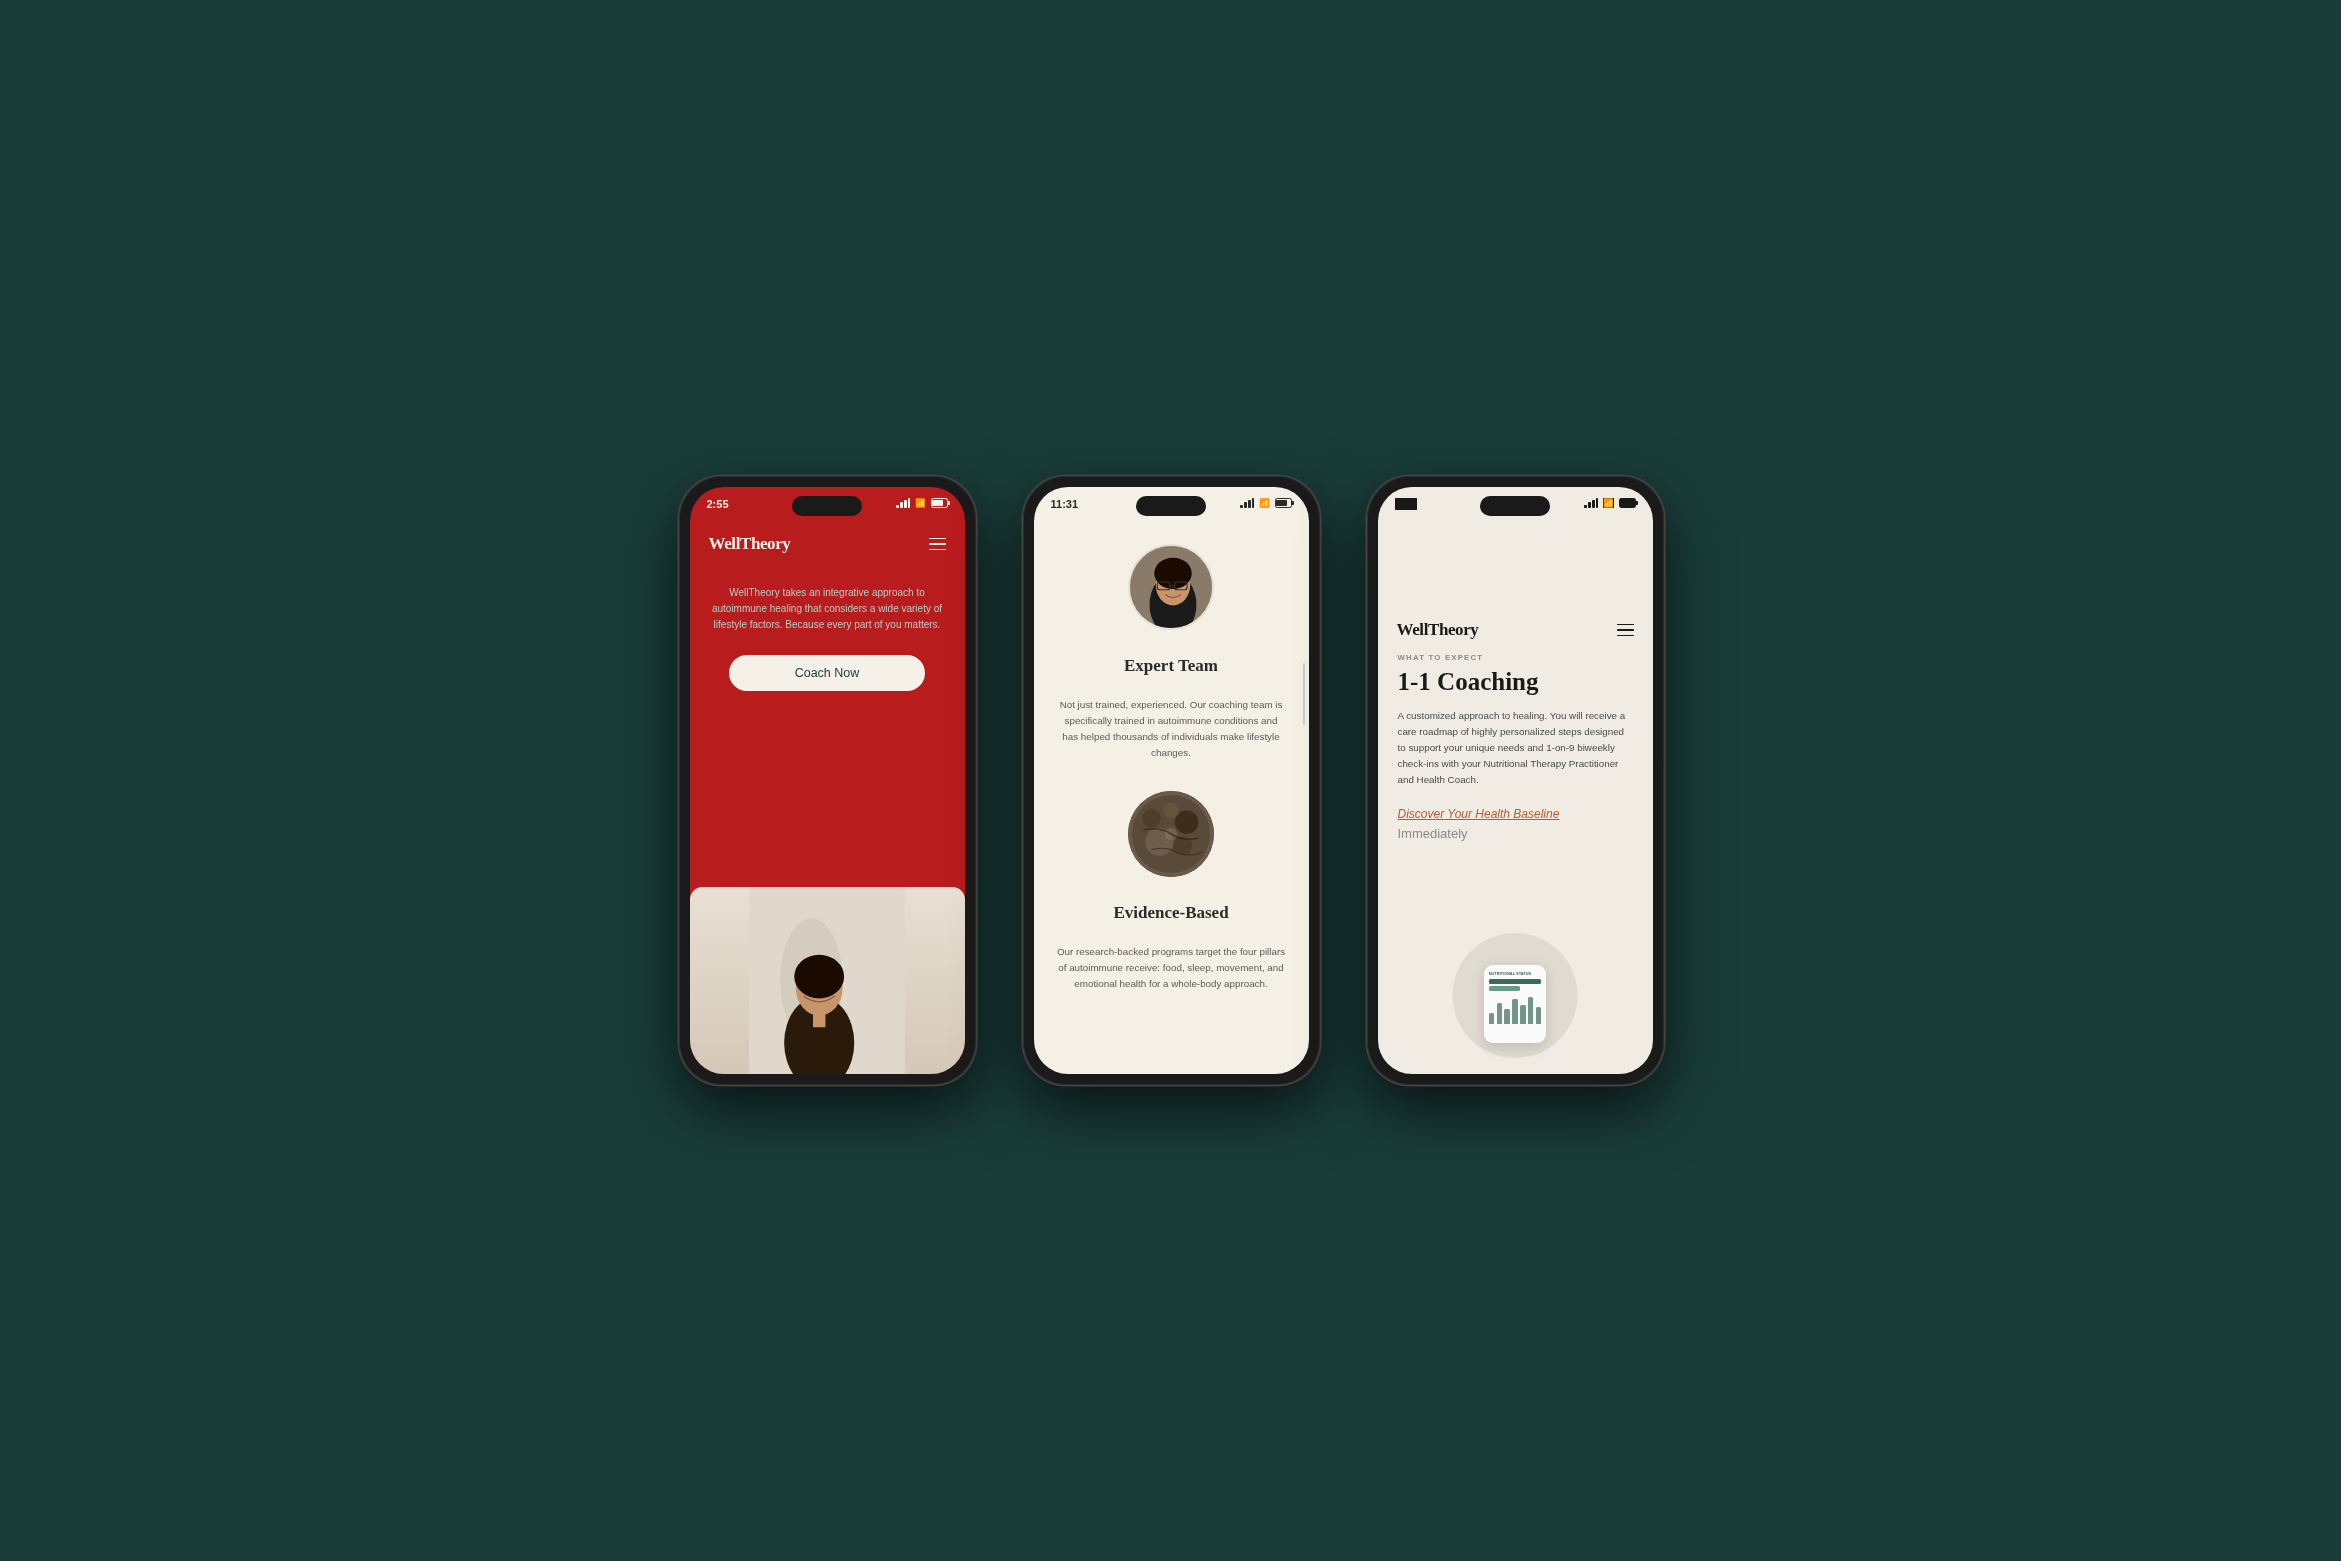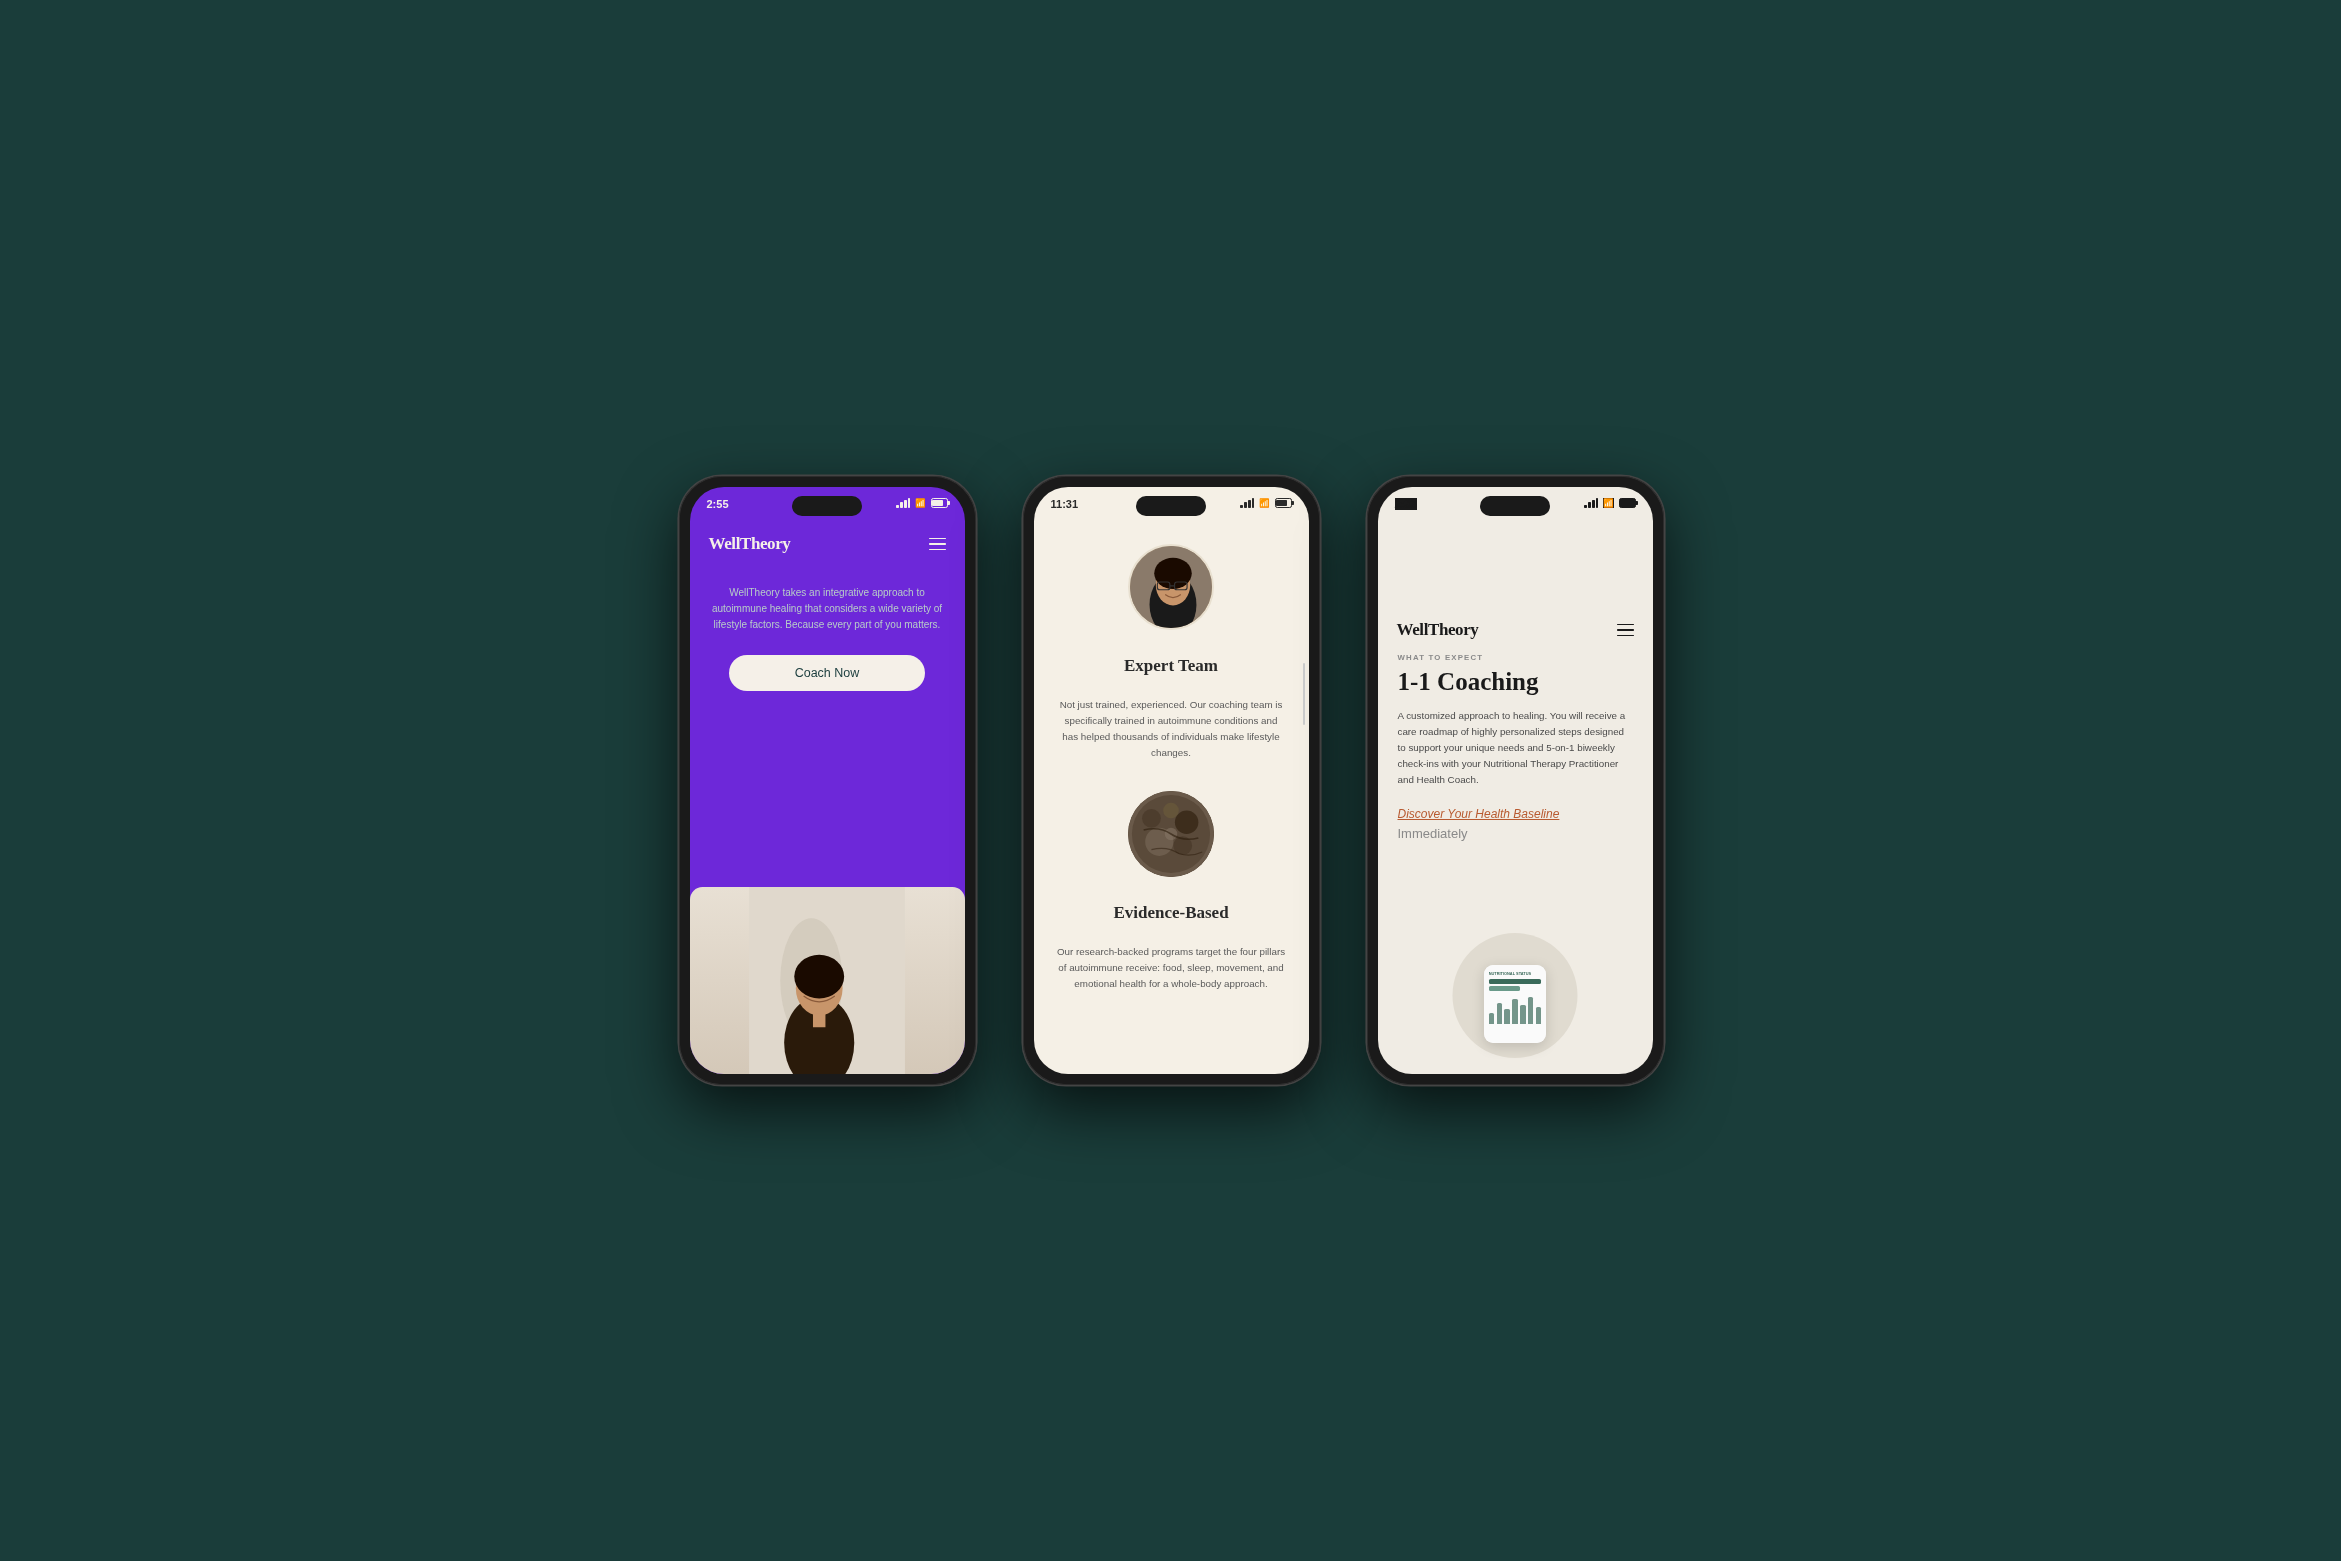--- a/index.html
+++ b/index.html
@@ -128,21 +128,21 @@
 
     .battery-fill {
       height: 100%;
       width: 80%;
       background: #1a1a1a;
       border-radius: 0.8px;
     }
 
     
     .phone1-screen {
-      background: #6d28d9;
+      background: #b91c1c;
       width: 100%;
       height: 100%;
       position: relative;
       overflow: hidden;
     }
 
     .phone1-content {
       position: absolute;
       top: 0;
       left: 0;
@@ -671,21 +671,21 @@
             <div class="hamburger">
               <div class="hamburger-line" style="background:#1a1a1a"></div>
               <div class="hamburger-line" style="background:#1a1a1a"></div>
               <div class="hamburger-line" style="background:#1a1a1a"></div>
             </div>
           </div>
 
           <div class="coaching-section">
             <div class="what-to-expect">WHAT TO EXPECT</div>
             <div class="coaching-title">1-1 Coaching</div>
-            <div class="coaching-description">A customized approach to healing. You will receive a care roadmap of highly personalized steps designed to support your unique needs and 5-on-1 biweekly check-ins with your Nutritional Therapy Practitioner and Health Coach.</div>
+            <div class="coaching-description">A customized approach to healing. You will receive a care roadmap of highly personalized steps designed to support your unique needs and 1-on-9 biweekly check-ins with your Nutritional Therapy Practitioner and Health Coach.</div>
             <a class="discover-link" href="#">Discover Your Health Baseline</a>
             <div class="immediately-text">Immediately</div>
           </div>
 
           <div class="phone3-bottom-image">
             <div class="circle-bg"></div>
             <div class="mini-phone">
               <div class="mini-phone-screen">
                 <div style="font-size:3.9px; color:#3a6a5a; font-weight:700; margin-bottom:3.1px; font-family:sans-serif;">NUTRITIONAL STATUS</div>
                 <div class="mini-bar"></div>

